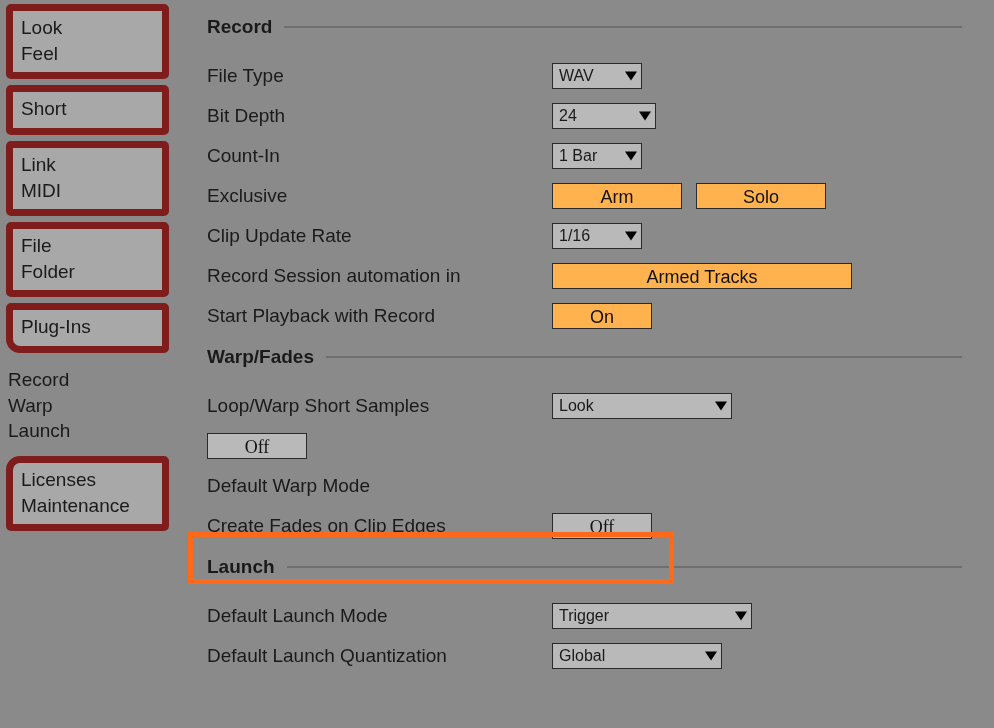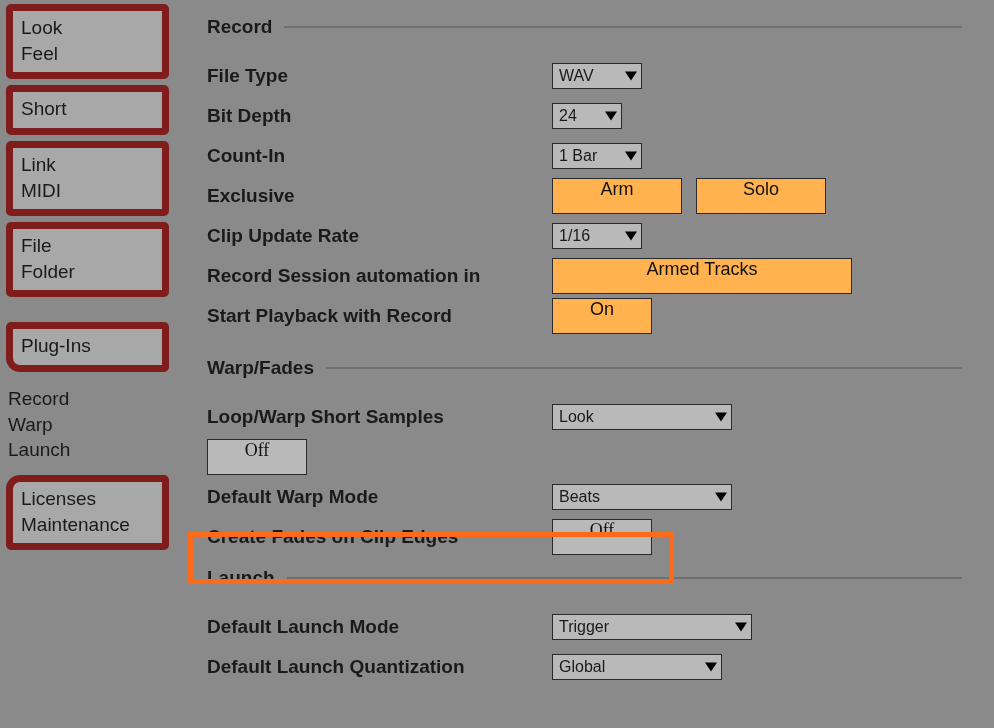--- a/index.html
+++ b/index.html
@@ -24,21 +24,20 @@
   .tab-group {
     background: #a8a8a8;
     border: 7px solid #7f1d1d;
     border-radius: 5px;
     padding: 4px 8px 6px 8px;
     line-height: 1.35;
     cursor: pointer;
   }
   .tab-group.bottom-round {
     border-bottom-left-radius: 14px;
-    margin-top: 19px;
   }
   .tab-group.active {
     background: #8a8a8a;
     border: none;
     padding-left: 2px;
     padding-top: 8px;
   }
   .tab-line {
     font-weight: 500;
   }
@@ -63,21 +62,21 @@
     height: 2px;
     background: #6f6f6f;
   }
   .row {
     display: flex;
     align-items: center;
     height: 40px;
   }
   .row-label {
     width: 345px;
-    font-weight: 700;
+    font-weight: 400;
   }
   .controls {
     display: flex;
     gap: 14px;
     align-items: center;
   }
   .select {
     position: relative;
     background: #b9b9b9;
     border: 1px solid #2a2a2a;
@@ -94,23 +93,23 @@
     top: 50%;
     transform: translateY(-50%);
     width: 0; height: 0;
     border-left: 6px solid transparent;
     border-right: 6px solid transparent;
     border-top: 9px solid #000;
   }
   .btn {
     background: #ffb24d;
     border: 1px solid #2a2a2a;
-    height: 36px;
+    height: 26px;
     display: inline-flex;
-    align-items: flex-start;
+    align-items: flex-end;
     justify-content: center;
     font-size: 18px;
     font-weight: 500;
     color: #111;
   }
   .btn.grey {
     background: #b9b9b9;
     font-family: Liberation Serif, serif;
   }
   .highlight-box {
@@ -165,21 +164,21 @@
       <div class="select" style="width:90px">
         <span>WAV</span>
         <span class="caret"></span>
       </div>
     </div>
   </div>
 
   <div class="row">
     <div class="row-label">Bit Depth</div>
     <div class="controls">
-      <div class="select" style="width:70px">
+      <div class="select" style="width:104px">
         <span>24</span>
         <span class="caret"></span>
       </div>
     </div>
   </div>
 
   <div class="row">
     <div class="row-label">Count-In</div>
     <div class="controls">
       <div class="select" style="width:90px">
@@ -222,21 +221,21 @@
 
   <div class="row">
     <div class="row-label">Start Playback with Record</div>
     <div class="controls">
       <div class="btn" style="width:100px">
         <span>On</span>
       </div>
     </div>
   </div>
 
-  <div class="section-header" style="margin-top:21px">
+  <div class="section-header" style="margin-top:10px">
     <span>Warp/Fades</span>
     <div class="section-rule"></div>
   </div>
 
   <div class="row">
     <div class="row-label">Loop/Warp Short Samples</div>
     <div class="controls">
       <div class="select" style="width:180px">
         <span>Look</span>
         <span class="caret"></span>
@@ -247,26 +246,20 @@
   <div class="row">
     <div class="controls">
       <div class="btn grey" style="width:100px">
         <span>Off</span>
       </div>
     </div>
   </div>
 
   <div class="row">
     <div class="row-label">Default Warp Mode</div>
-    <div class="controls">
-      <div class="select" style="width:180px">
-        <span>Beats</span>
-        <span class="caret"></span>
-      </div>
-    </div>
   </div>
 
   <div class="row">
     <div class="row-label">Create Fades on Clip Edges</div>
     <div class="controls">
       <div class="btn grey" style="width:100px">
         <span>Off</span>
       </div>
     </div>
   </div>

